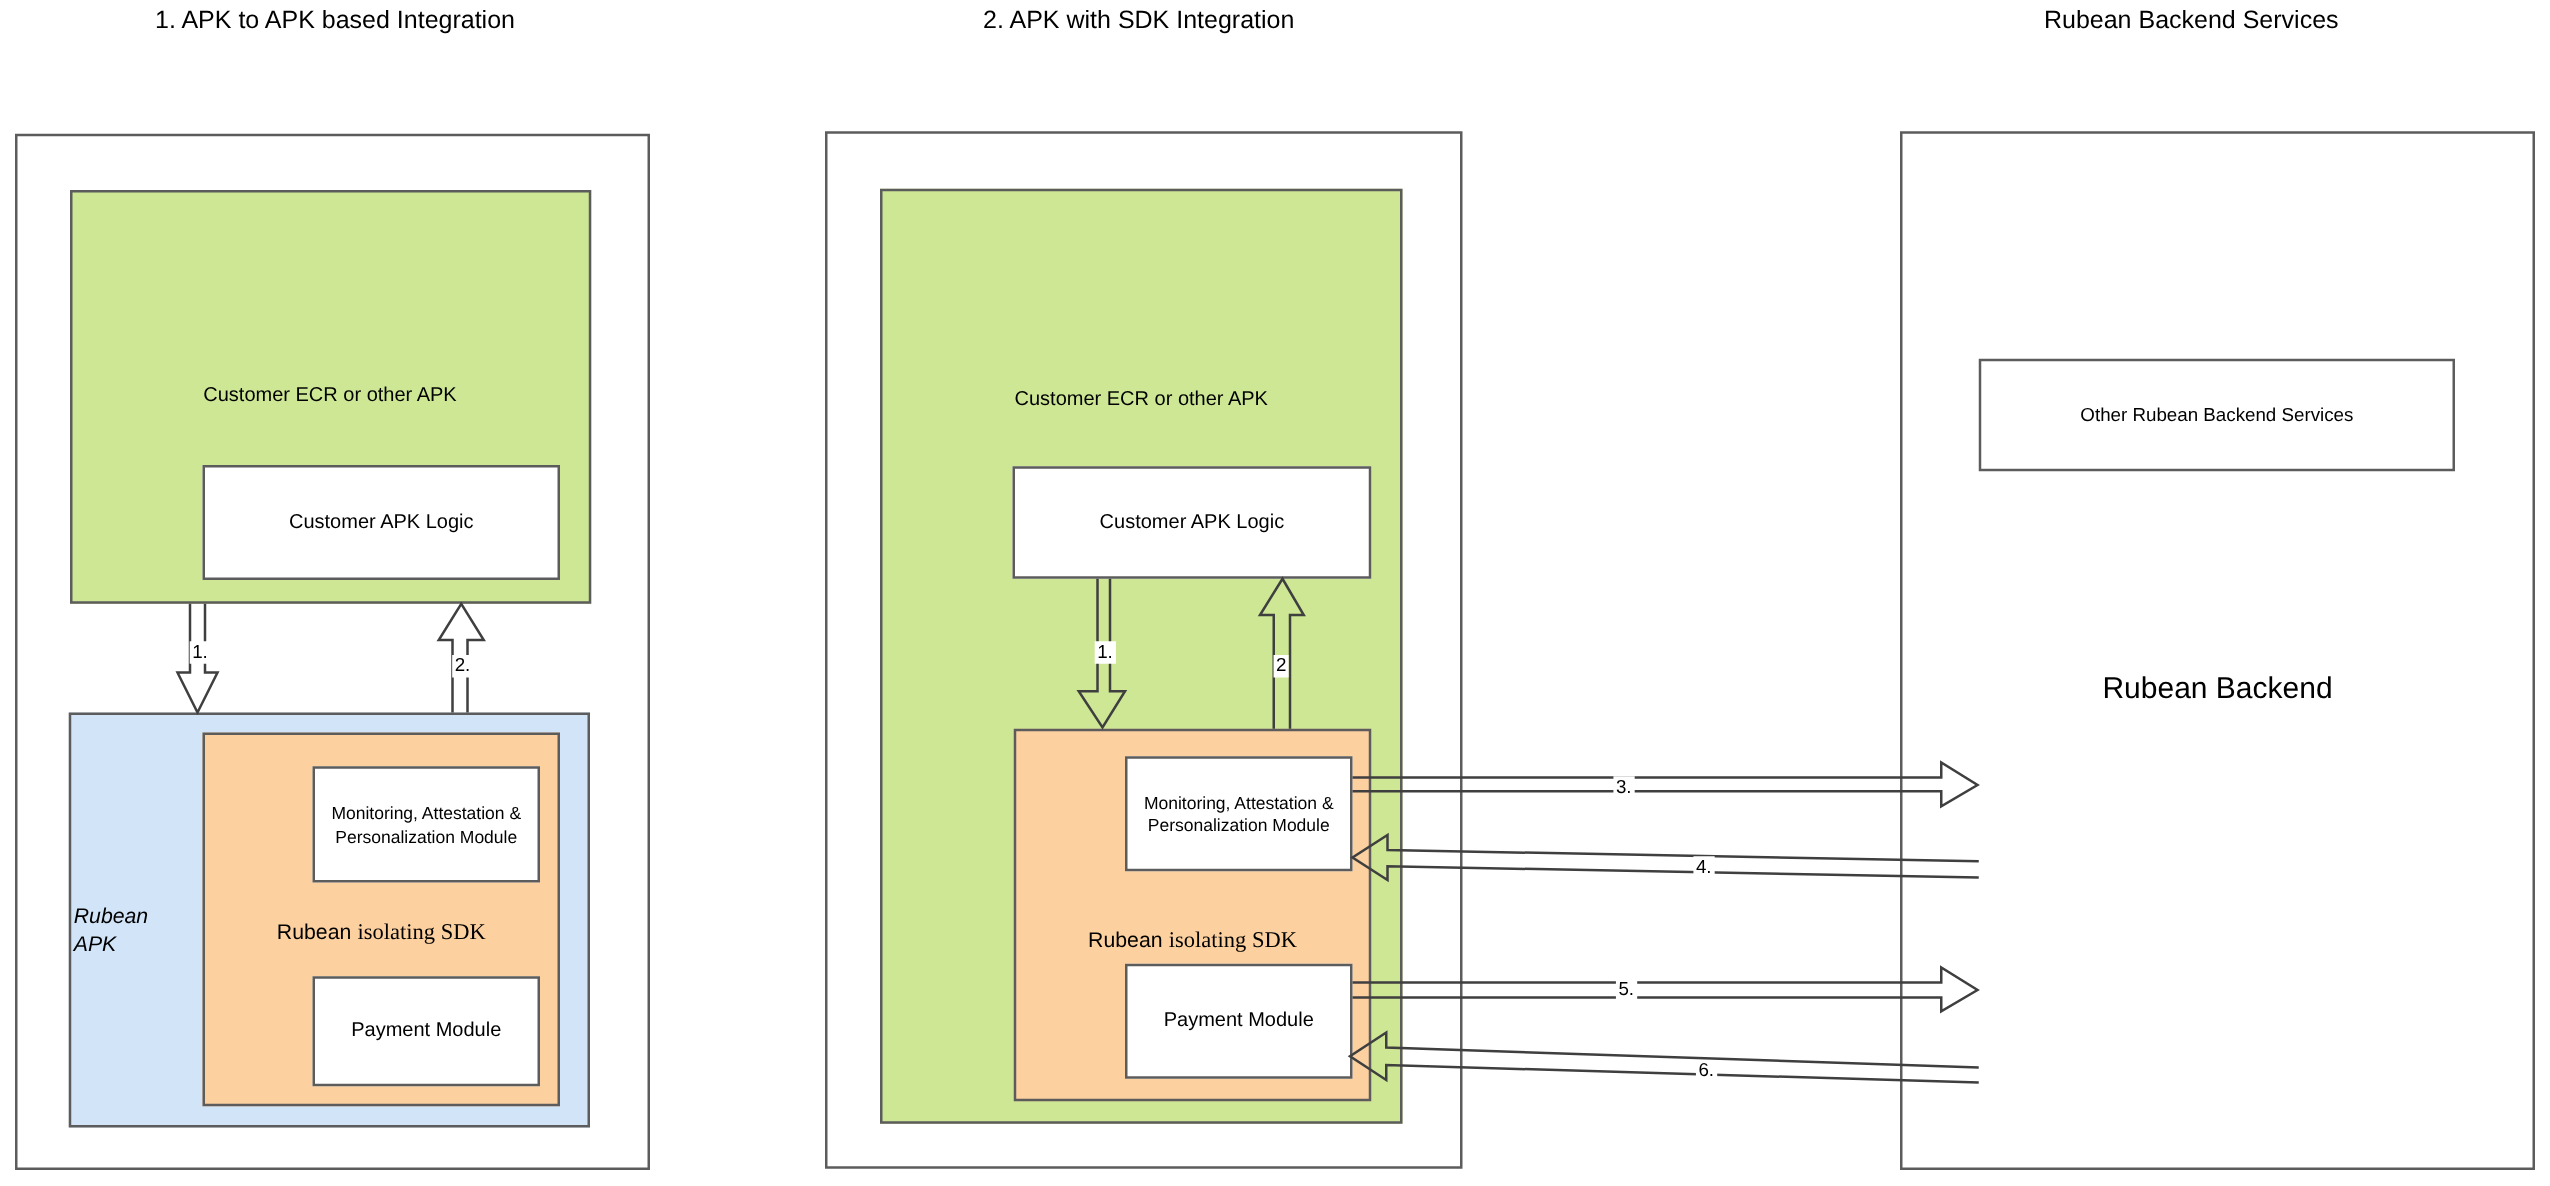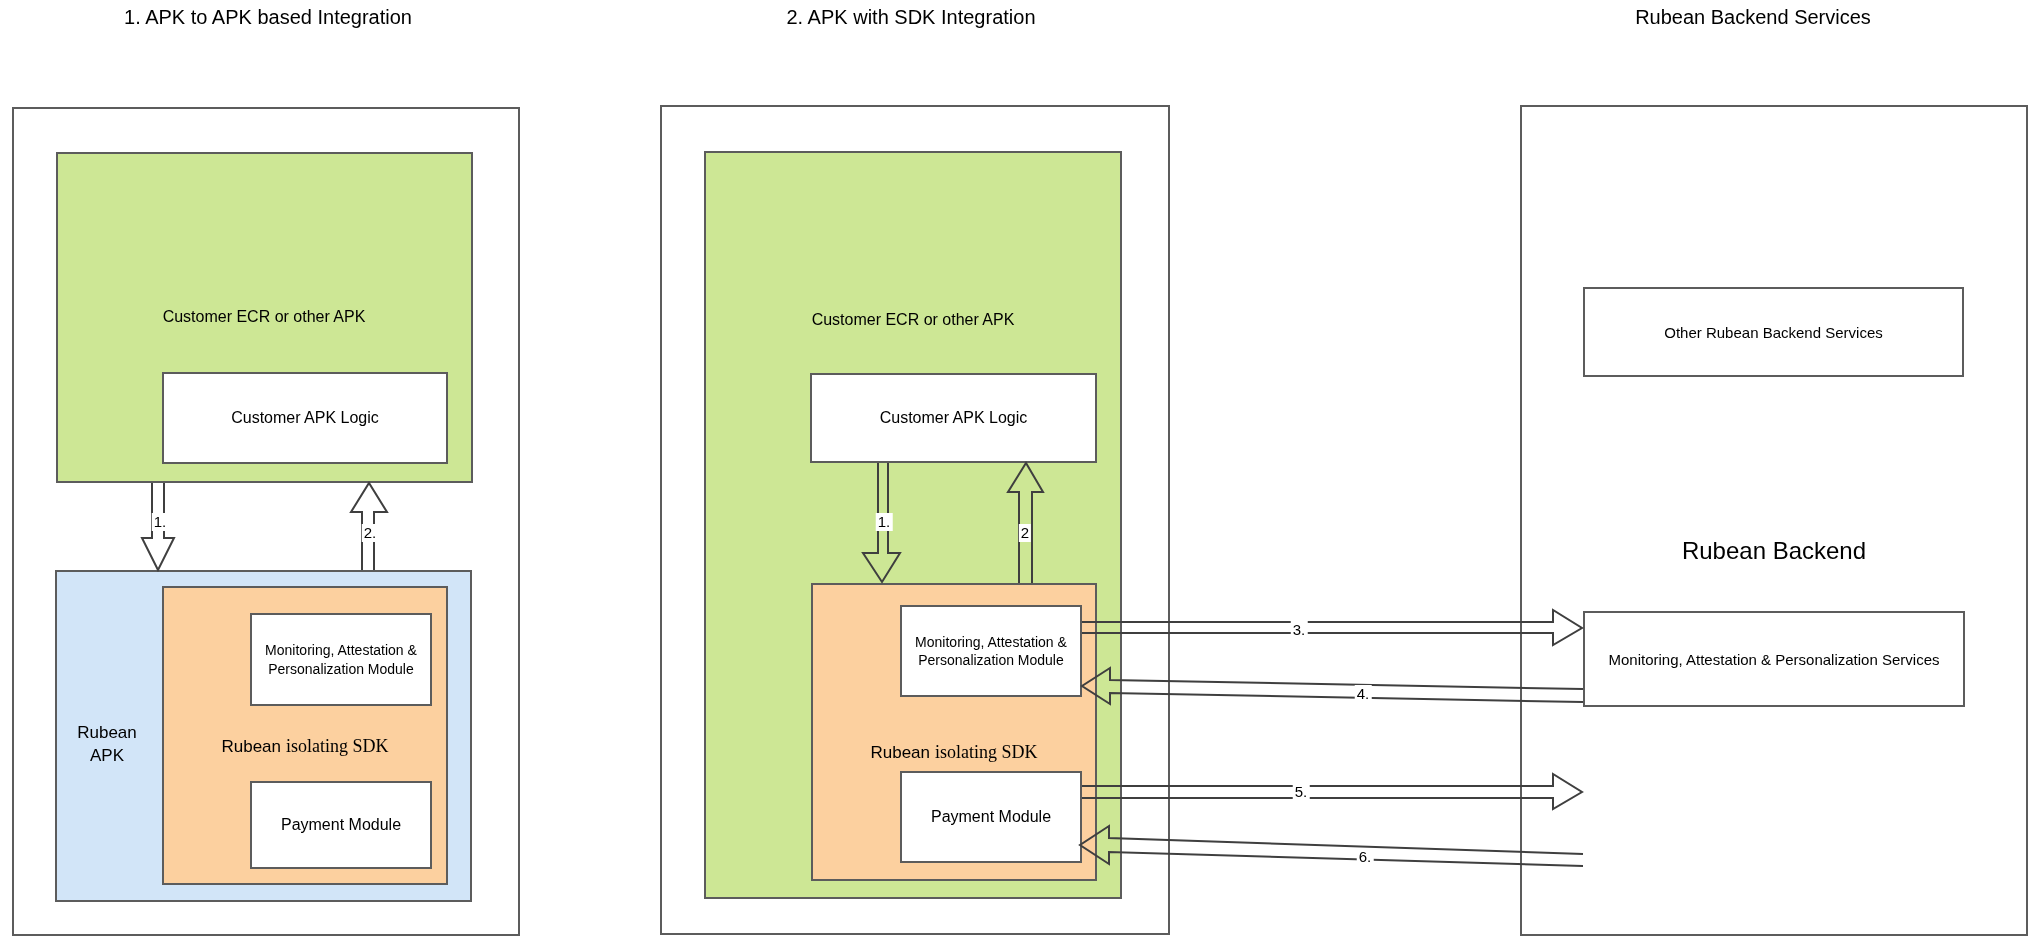--- a/index.html
+++ b/index.html
@@ -11,21 +11,21 @@
     position:relative; width:2040px; height:949px; background:#ffffff;
     font-family:"Liberation Sans","DejaVu Sans",sans-serif; color:#000;
     overflow:hidden;
   }
   .box{position:absolute; box-sizing:border-box; border:2px solid var(--border); background:transparent;}
   .fill-green{background:var(--green);}
   .fill-blue{background:var(--blue);}
   .fill-orange{background:var(--orange);}
   .fill-white{background:#ffffff;}
   .center-txt{display:flex; align-items:center; justify-content:center; text-align:center;}
-  .lbl{position:absolute; transform:translate(-50%,-50%); white-space:nowrap; text-align:center;}
+  .lbl{position:absolute; transform:translate(-50%,-50%); white-space:nowrap; text-align:left;}
   .title{font-size:20px;}
   .boxlabel{font-size:16px;}
   .modlabel{font-size:14px; line-height:1.3; padding:0 4px;}
   .svclabel{font-size:15px;}
   .num{
     position:absolute; transform:translate(-50%,-50%); z-index:6;
     background:#ffffff; font-size:15px; padding:0 2px; line-height:1.2;
   }
   .sdk-brand{font-size:17px;}
   .sdk-rest{font-family:"Liberation Serif","DejaVu Serif",serif; font-size:18px; margin-left:5px;}
@@ -45,21 +45,21 @@
   <div class="box" style="left:12px; top:107px; width:508px; height:829px;"></div>
 
   <div class="box fill-green" style="left:56px; top:152px; width:417px; height:331px;"></div>
   <div class="lbl boxlabel" style="left:264px; top:317px;">Customer ECR or other APK</div>
 
   <div class="box fill-white center-txt boxlabel" style="left:162px; top:372px; width:286px; height:92px;">
     <span>Customer APK Logic</span>
   </div>
 
   <div class="box fill-blue" style="left:55px; top:570px; width:417px; height:332px;"></div>
-  <div class="lbl wrap" style="left:107px; top:745px; width:96px; font-size:17px; line-height:1.35;">Rubean APK</div>
+  <div class="lbl wrap" style="left:107px; top:745px; width:96px; font-size:17px; line-height:1.35;font-style:italic;">Rubean APK</div>
 
   <div class="box fill-orange" style="left:162px; top:586px; width:286px; height:299px;"></div>
   <div class="lbl" style="left:305px; top:746px;">
     <span class="sdk-brand">Rubean</span><span class="sdk-rest">isolating SDK</span>
   </div>
 
   <div class="box fill-white center-txt modlabel" style="left:250px; top:613px; width:182px; height:93px;">
     <span>Monitoring, Attestation &amp; Personalization Module</span>
   </div>
 
@@ -90,23 +90,20 @@
   </div>
 
   <div class="box" style="left:1520px; top:105px; width:508px; height:831px;"></div>
 
   <div class="box fill-white center-txt svclabel" style="left:1583px; top:287px; width:381px; height:90px;">
     <span>Other Rubean Backend Services</span>
   </div>
 
   <div class="lbl" style="left:1774px; top:551px; font-size:24px;">Rubean Backend</div>
 
-  <div class="box fill-white center-txt svclabel" style="left:1583px; top:611px; width:382px; height:96px;">
-    <span>Monitoring, Attestation &amp; Personalization Services</span>
-  </div>
 
 
   <svg id="arrow-layer" width="2040" height="949" viewBox="0 0 2040 949">
 
     <path class="arrow-path" d="M152,483 L152,538 L142,538 L158,570 L174,538 L164,538 L164,483"></path>
 
     <path class="arrow-path" d="M362,570 L362,512 L351,512 L369,483 L387,512 L374,512 L374,570"></path>
 
     <path class="arrow-path" d="M878,463 L878,553 L863,553 L882,582 L900,553 L888,553 L888,463"></path>
 

